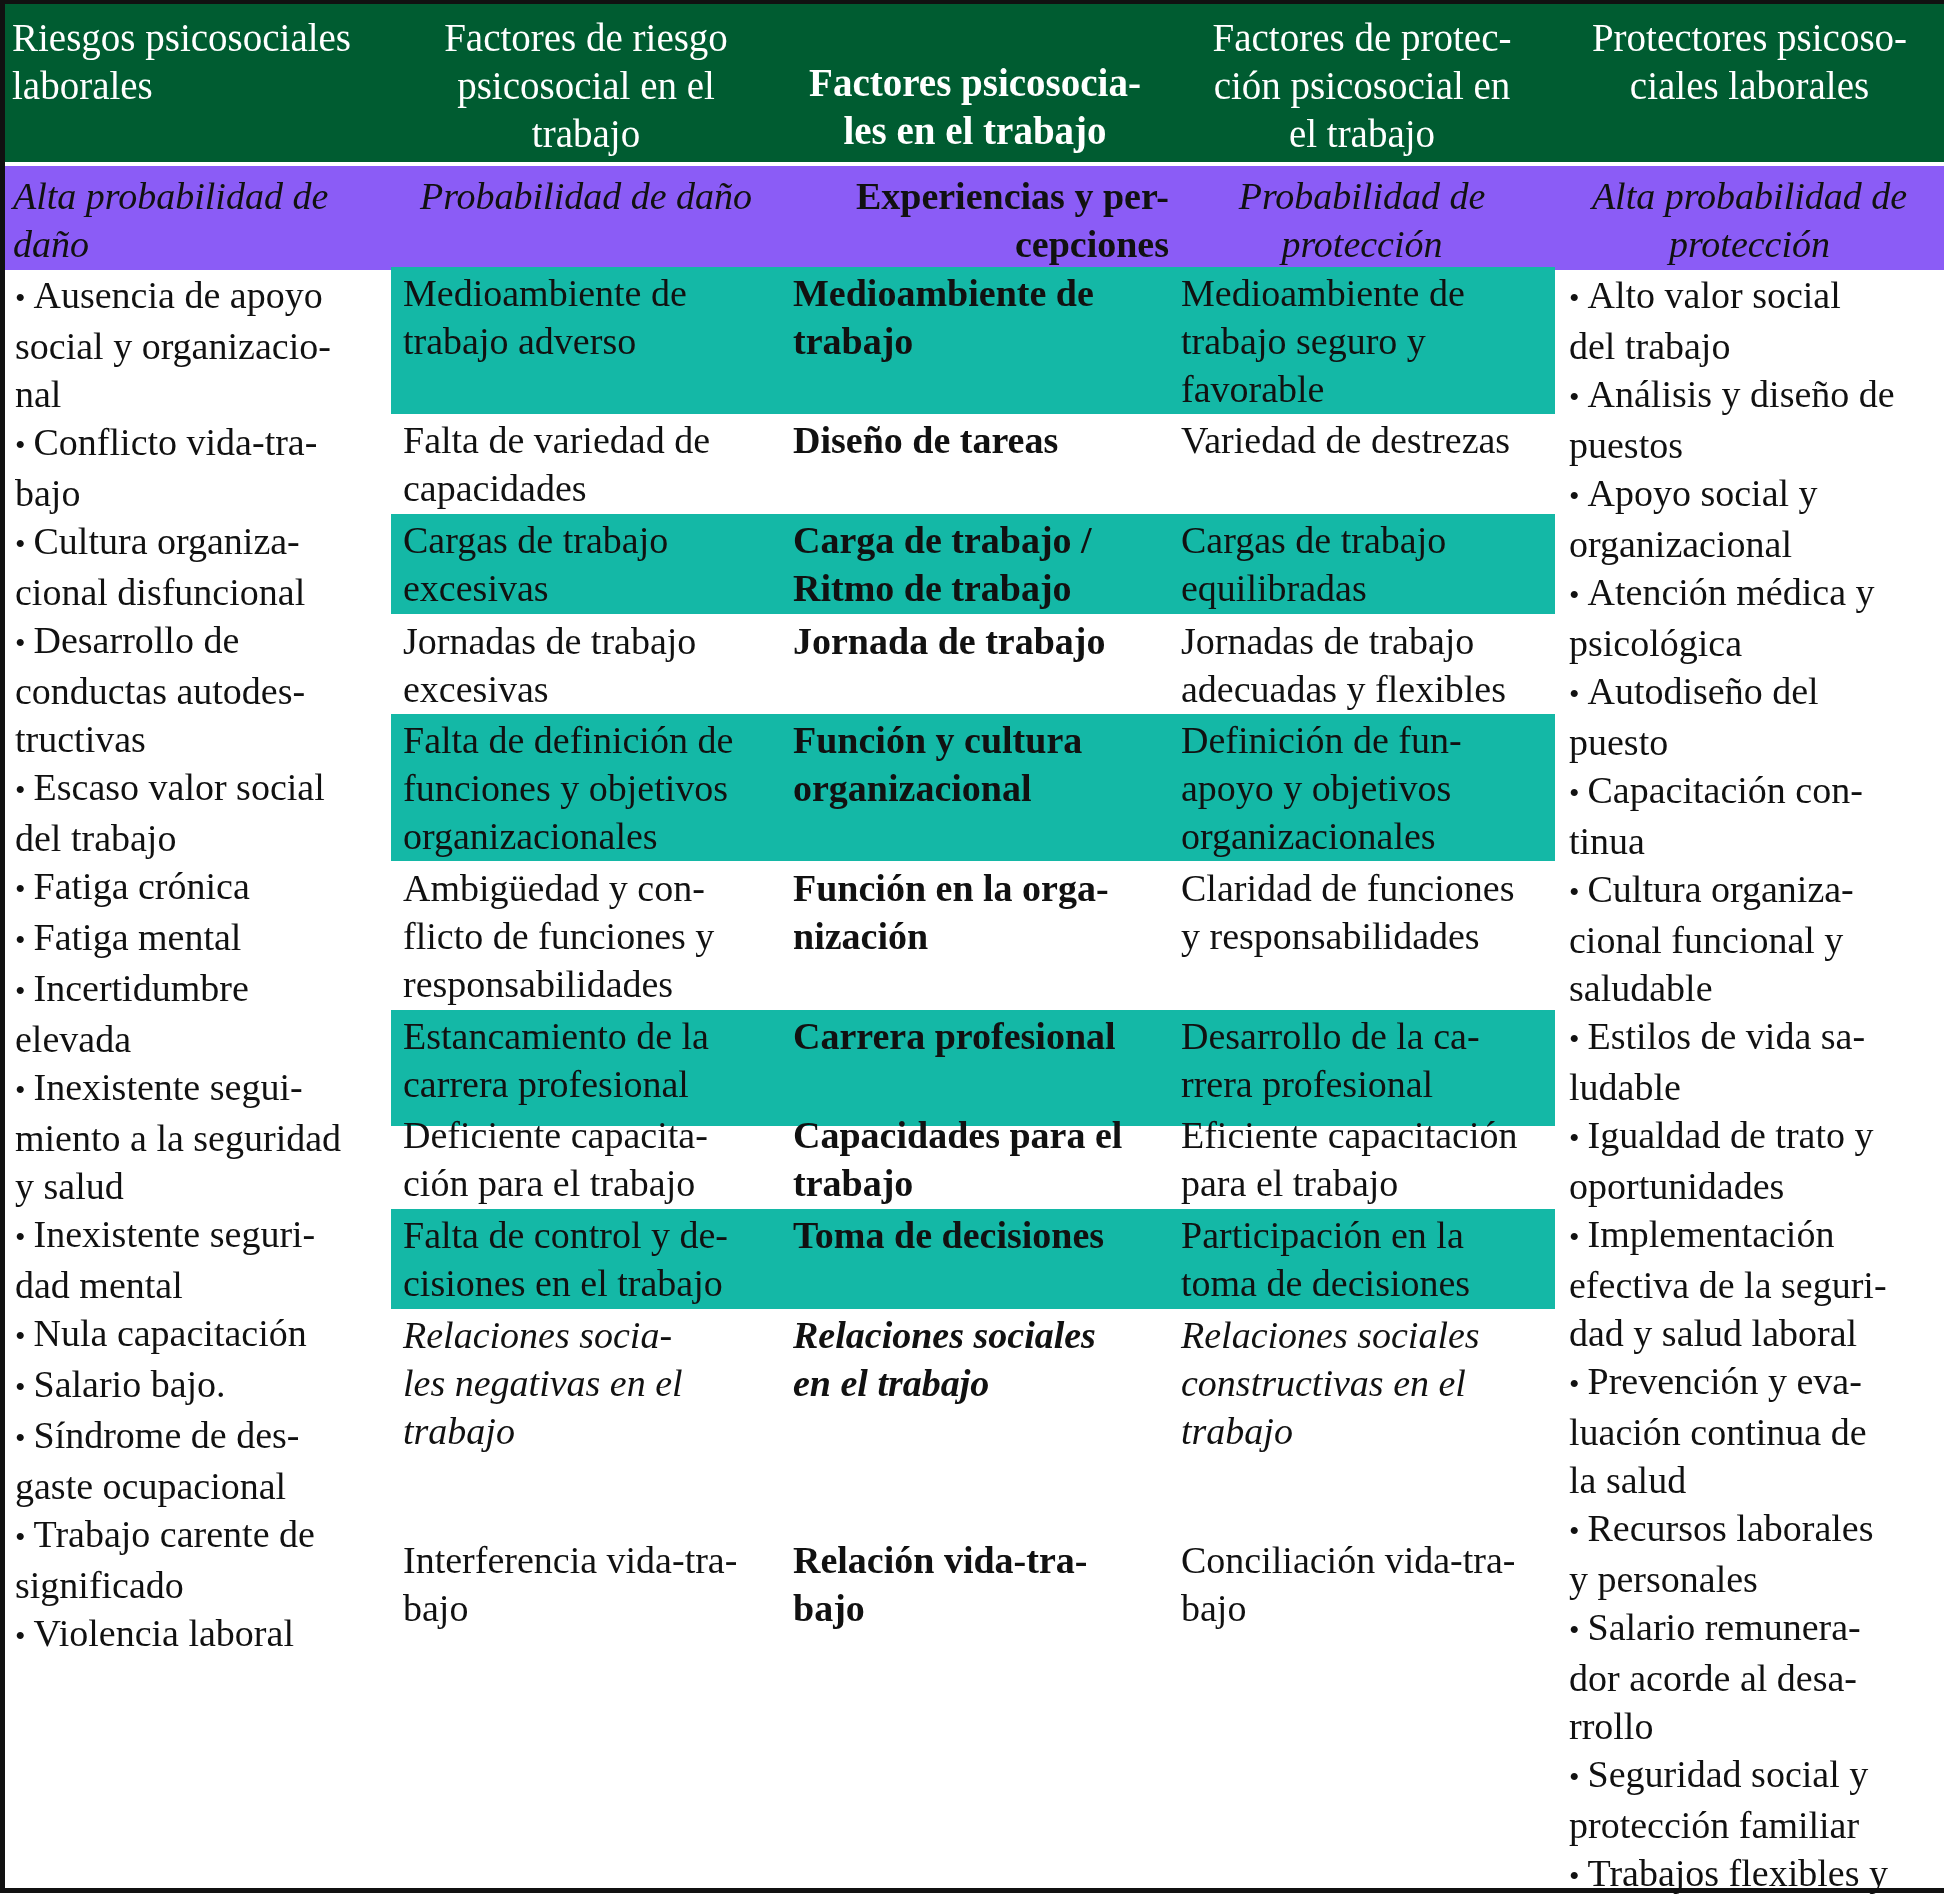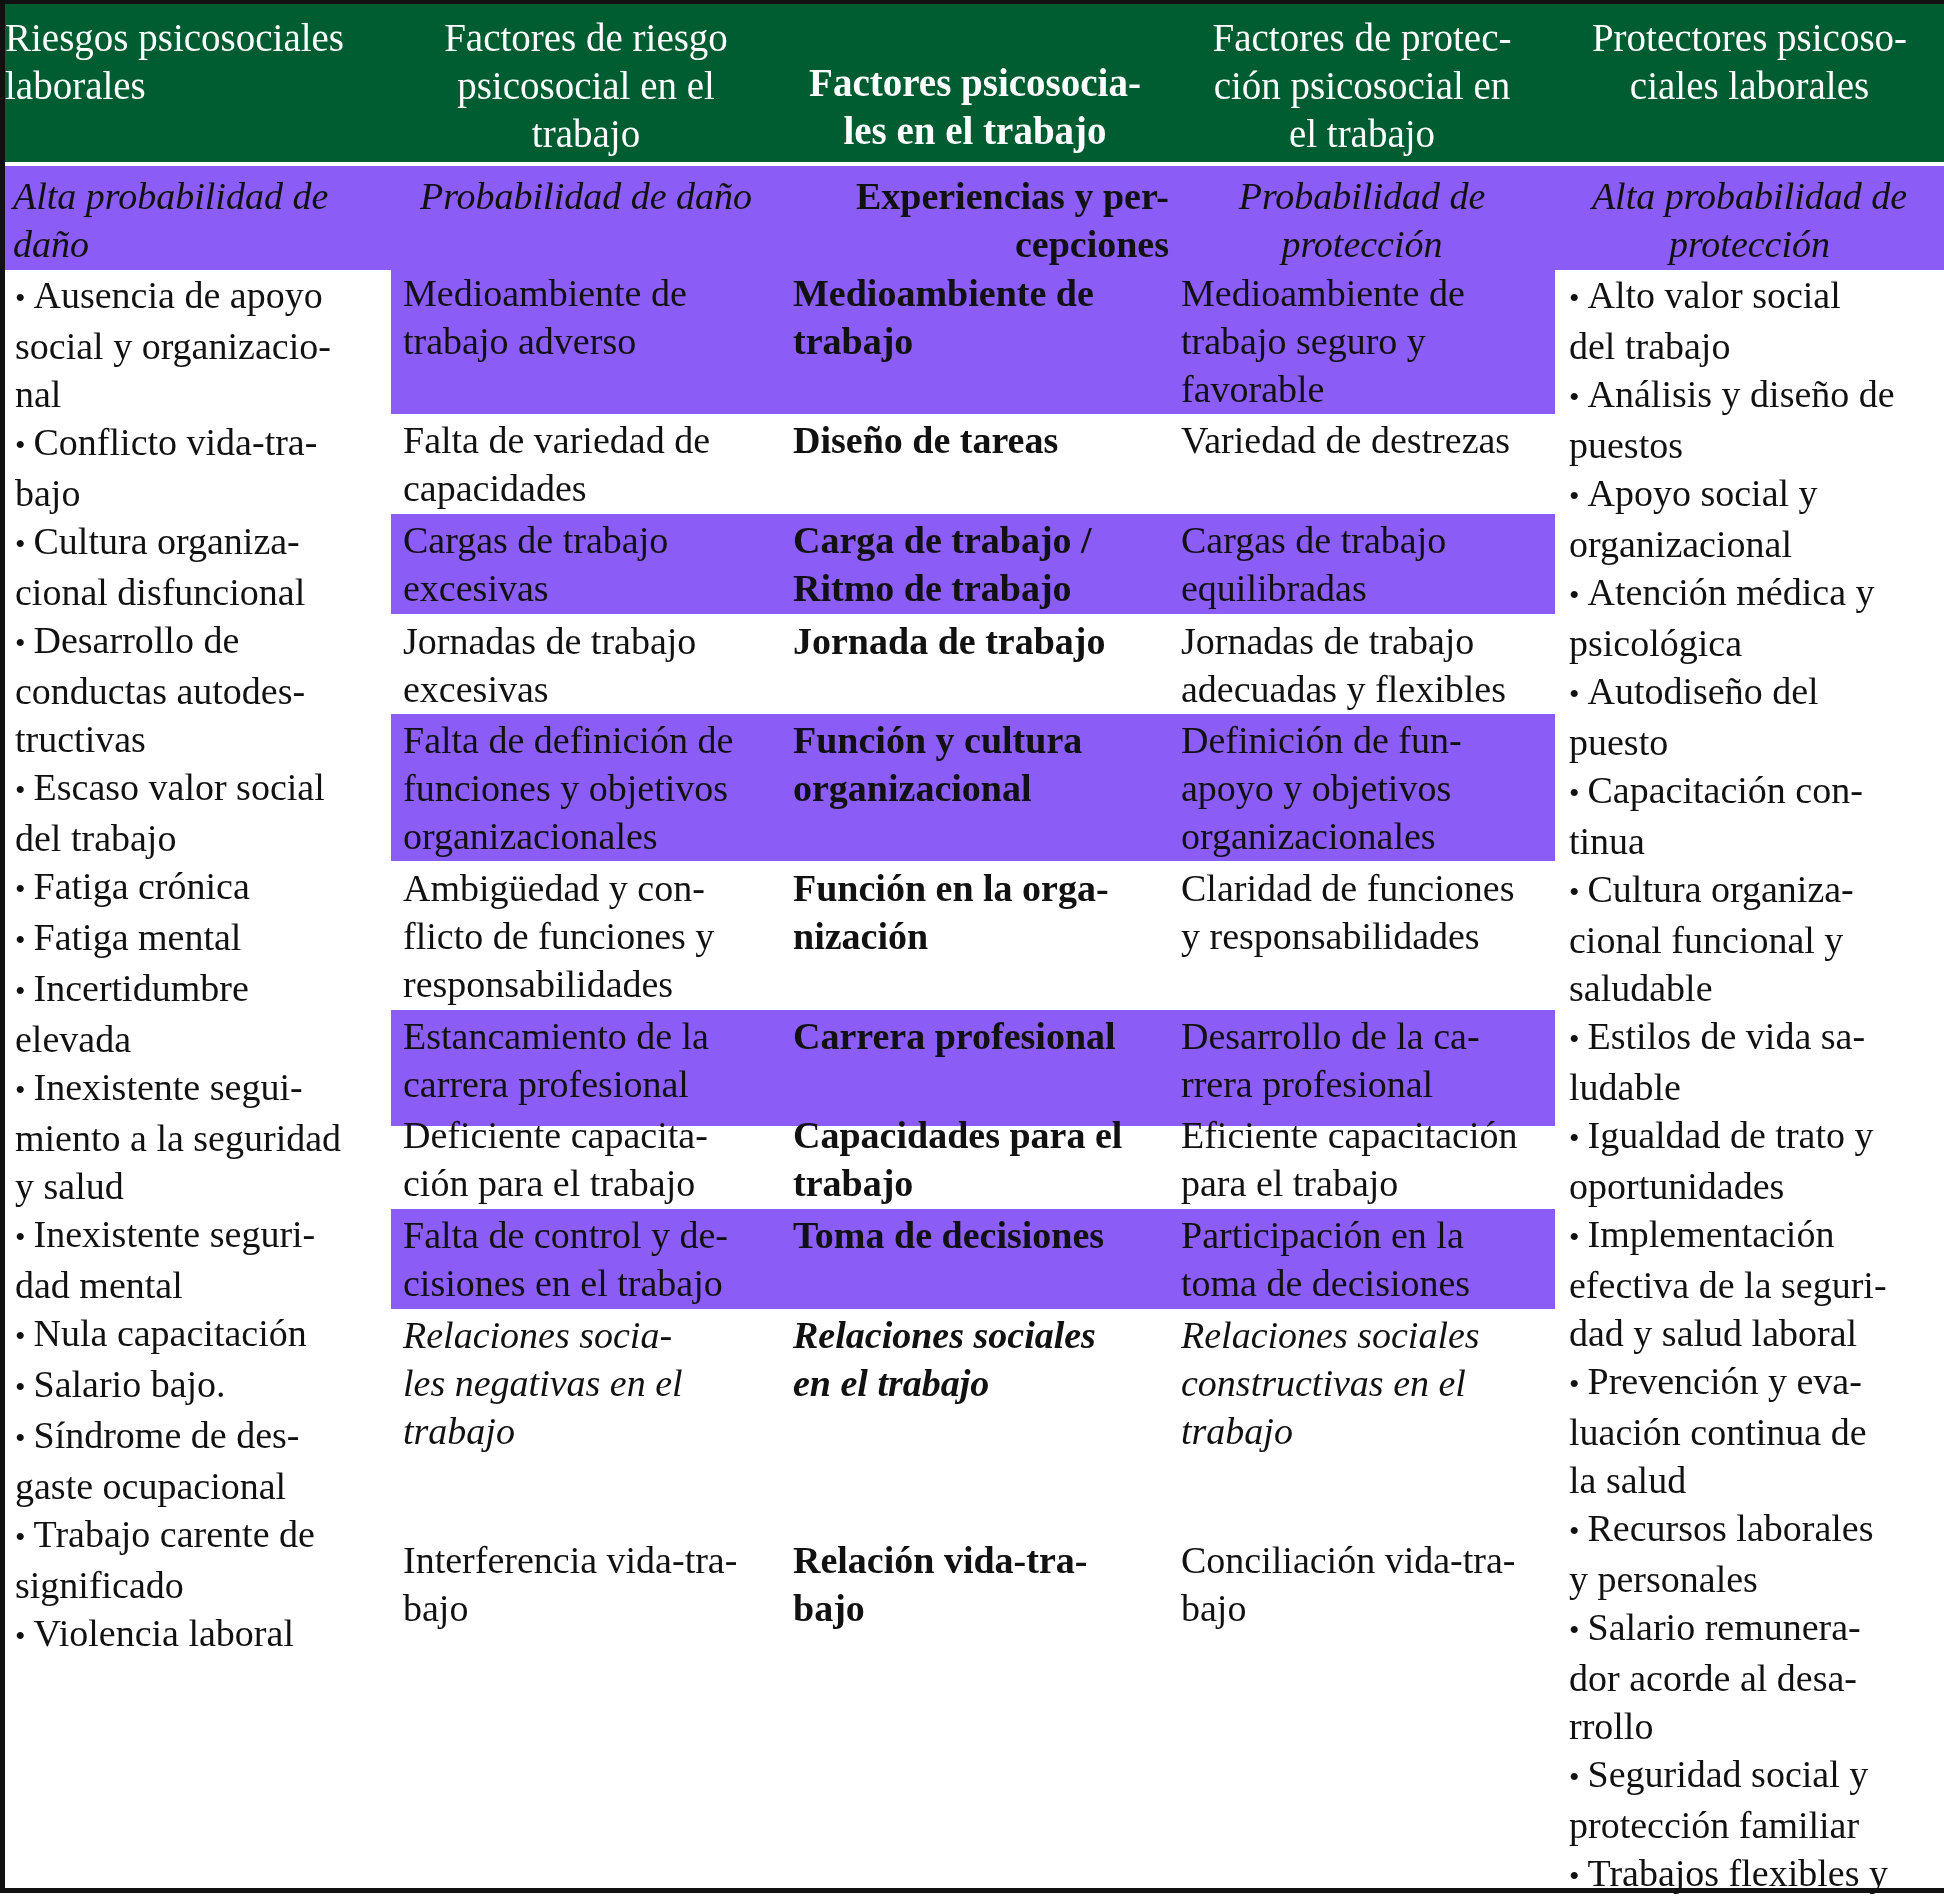--- a/index.html
+++ b/index.html
@@ -6,33 +6,33 @@
   body { width: 1944px; height: 1903px; overflow: hidden; position: relative;
          font-family: "Liberation Serif", "DejaVu Serif", serif; color: #111; }
   .table { position: absolute; left: 0; top: 0; width: 1944px; height: 1893px;
            border-top: 4px solid #111; border-left: 5px solid #111; border-bottom: 5px solid #111;
            box-sizing: border-box; }
   .row { position: absolute; left: 0; right: 0; }
   .cell { position: absolute; top: 0; bottom: 0; box-sizing: border-box;
           white-space: pre-line; font-size: 38px; line-height: 48px; }
   .hdr { background: #005c31; top: 0; height: 158px; }
   .hdr .cell { color: #ffffff; padding-top: 10px; text-align: center; font-size: 39px; }
-  .hdr .cell.c1 { text-align: left; padding-left: 0; }
+  .hdr .cell.c1 { text-align: left; padding-left: 7px; }
   .hdr .cell.bold { font-weight: bold; margin-top: 45px; }
   .sub { background: #8b5cf6; top: 162px; height: 104px; }
   .sub .cell { padding-top: 6px; text-align: center; font-style: italic; font-size: 38px; }
   .sub .cell.c1 { text-align: left; padding-left: 8px; }
   .sub .cell.bold { font-style: normal; font-weight: bold; text-align: right; }
   .c1 { left: 0; width: 386px; }
   .c2 { left: 386px; width: 390px; }
   .c3 { left: 776px; width: 388px; }
   .c4 { left: 1164px; width: 386px; }
   .c5 { left: 1550px; width: 389px; }
   .band { position: absolute; left: 386px; width: 1164px; }
-  .band.green { background: #8b5cf6; }
+  .band.green { background: #14b8a6; }
   .band .cell { padding-top: 2px; padding-left: 12px; }
   .band .cell.bold { font-weight: bold; }
   .band .c2 { left: 0; width: 390px; }
   .band .c3 { left: 390px; width: 388px; }
   .band .c4 { left: 778px; width: 386px; }
   .list { position: absolute; top: 267px; margin: 0; padding: 0; list-style: none;
           font-size: 38px; line-height: 48px; }
   .list li { white-space: pre-line; }
   .list.left { left: 10px; width: 373px; }
   .list.right { left: 1564px; width: 376px; }

